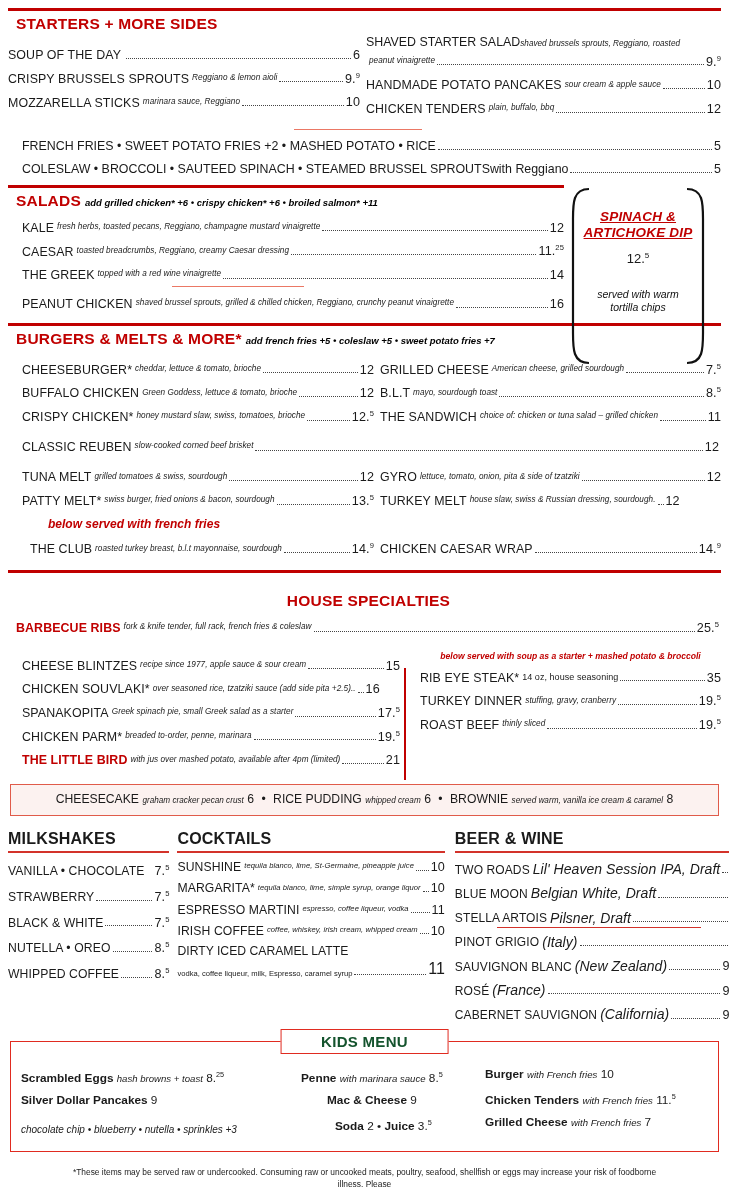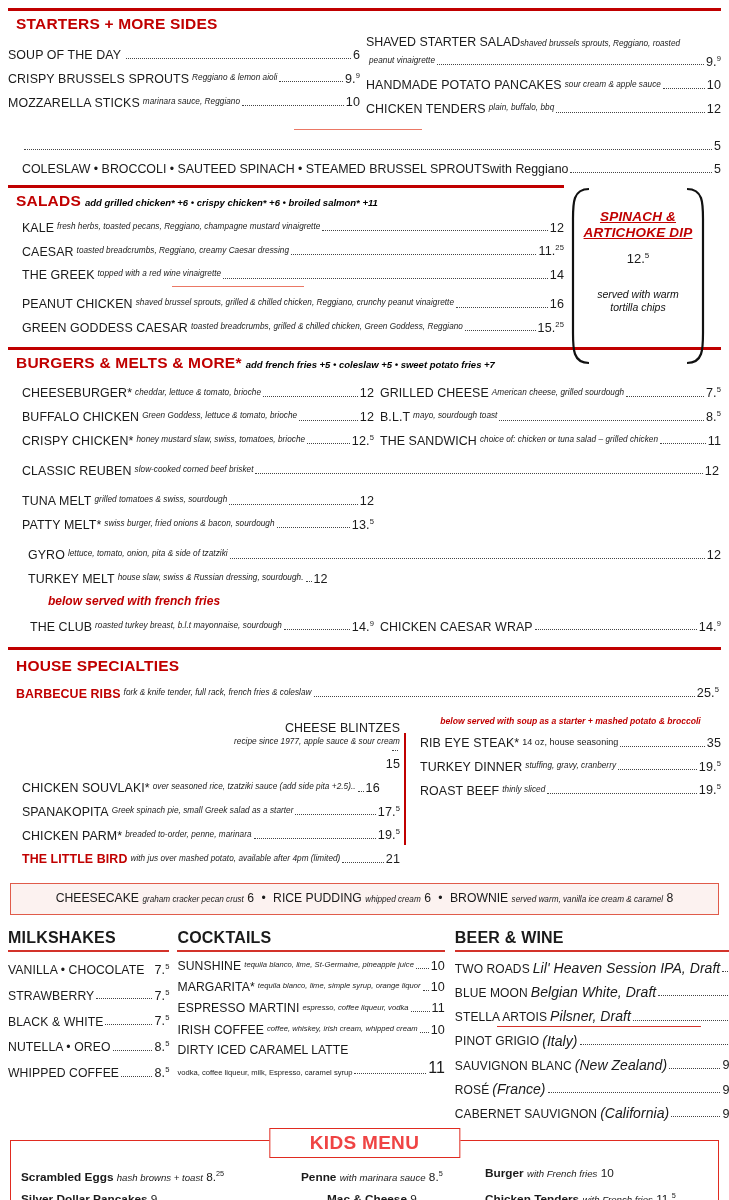--- a/index.html
+++ b/index.html
@@ -101,22 +101,22 @@
 
   .dirty-name { font-size:12.2px; margin:6.5px 0 2px 0;}
   .dirty-row { display:flex; align-items:flex-end; margin:2px 0 6px 0;}
   .dirty-row .de { font-size:7.6px; }
   .dirty-row .lead { flex:1; border-bottom:1.5px dotted #444; margin:0 2px 3.5px 2px;}
 
   
   .kids { position:relative; border:1.8px solid #E02B20; margin:12px 2px 0 2px; padding:18px 10px 10px 10px; }
   .kids-tab {
     position:absolute; top:-13px; left:50%; transform:translateX(-50%);
-    background:#fff; border:1.8px solid #E02B20; color:#ef4444; font-weight:bold;
-    font-size:19px; padding:3px 40px; letter-spacing:.3px;
+    background:#fff; border:1.8px solid #E02B20; color:#14532d; font-weight:bold;
+    font-size:15px; padding:3px 40px; letter-spacing:.3px;
   }
   .kids-cols { display:flex; }
   .kc { font-size:11.8px; line-height:15px; }
   .kc1 { width:280px; }
   .kc2 { width:180px; }
   .kc3 { flex:1; padding-left:4px;}
   .kc .li { margin:7px 0; }
   .kc .de { font-style:italic; font-size:9.6px; }
   .kc2 .li:nth-child(2) { padding-left:26px; }
   .kc2 .li:nth-child(3) { padding-left:34px; }
@@ -176,20 +176,21 @@
           <span class="de">plain, buffalo, bbq</span>
           <span class="lead"></span>
           <span class="pr"><span>12</span><sup></sup></span>
         </div>
       </div>
     </div>
 
     <div class="accent" style="width:128px; margin:6px 0 0 286px;"></div>
 
     <div class="fullrow">
+      <span class="nm">FRENCH FRIES • SWEET POTATO FRIES +2  • MASHED POTATO  • RICE</span>
       <span class="lead"></span>
       <span class="pr">5</span>
     </div>
     <div class="fullrow">
       <span class="nm">COLESLAW • BROCCOLI • SAUTEED SPINACH • STEAMED BRUSSEL SPROUTS</span>
       <span class="de">with Reggiano</span>
       <span class="lead"></span>
       <span class="pr">5</span>
     </div>
   </div>
@@ -219,26 +220,20 @@
         <span class="lead"></span>
         <span class="pr"><span>14</span><sup></sup></span>
       </div>
       <div class="accent" style="width:132px; margin:-3px 0 0 150px;"></div>
       <div class="row">
         <span class="nm">PEANUT CHICKEN</span>
         <span class="de">shaved brussel sprouts, grilled &amp; chilled chicken, Reggiano, crunchy peanut vinaigrette</span>
         <span class="lead"></span>
         <span class="pr"><span>16</span><sup></sup></span>
       </div>
-      <div class="row">
-        <span class="nm">GREEN GODDESS CAESAR</span>
-        <span class="de">toasted breadcrumbs, grilled &amp; chilled chicken, Green Goddess, Reggiano</span>
-        <span class="lead"></span>
-        <span class="pr"><span>15.</span><sup>25</sup></span>
-      </div>
     </div>
 
     <div class="dipbox">
       <div class="brk bl">
         <svg viewBox="0 0 26 178" preserveAspectRatio="none">
             <path d="M24 2 C8 2 8 16 8 32 L8 146 C8 162 8 176 24 176" fill="none" stroke="#111" stroke-width="2.2"></path>
           </svg>
       </div>
       <div class="brk br">
         <svg viewBox="0 0 26 178" preserveAspectRatio="none">
@@ -302,21 +297,21 @@
       </div>
     </div>
 
     <div class="row" style="padding-left:14px; padding-right:2px;">
       <span class="nm">CLASSIC REUBEN</span>
       <span class="de">slow-cooked corned beef brisket</span>
       <span class="lead"></span>
       <span class="pr"><span>12</span><sup></sup></span>
     </div>
 
-    <div class="cols" style="padding-left:14px;flex-direction:column;">
+    <div class="cols" style="padding-left:14px;">
       <div class="colL">
         <div class="row">
           <span class="nm">TUNA MELT</span>
           <span class="de">grilled tomatoes &amp; swiss, sourdough</span>
           <span class="lead"></span>
           <span class="pr"><span>12</span><sup></sup></span>
         </div>
         <div class="row">
           <span class="nm">PATTY MELT*</span>
           <span class="de">swiss burger, fried onions &amp; bacon, sourdough</span>
@@ -356,34 +351,34 @@
           <span class="nm">CHICKEN CAESAR WRAP</span>
           <span class="lead"></span>
           <span class="pr"><span>14.</span><sup>9</sup></span>
         </div>
       </div>
     </div>
   </div>
 
   <div id="house" style="margin-top:7px;">
     <div class="sec-rule"></div>
-    <div class="sec-head" style="margin-top:7px;">HOUSE SPECIALTIES</div>
+    <div class="sec-head" style="margin-top:19px;text-align:center;">HOUSE SPECIALTIES</div>
 
     <div class="row" style="padding-left:8px; padding-right:2px; margin-top:9px;">
       <span class="nm redbold">BARBECUE RIBS</span>
       <span class="de">fork &amp; knife tender, full rack, french fries &amp; coleslaw</span>
       <span class="lead"></span>
       <span class="pr"><span>25.</span><sup>5</sup></span>
     </div>
 
     <div class="hs-wrap">
       <div class="hs-div"></div>
       <div class="cols" style="padding-left:14px;">
         <div class="colL" style="width:378px;">
-          <div class="row" style="margin-top:14px;flex-direction:column;">
+          <div class="row" style="margin-top:14px;">
             <span class="nm">CHEESE BLINTZES</span>
             <span class="de">recipe since 1977, apple sauce &amp; sour cream</span>
             <span class="lead"></span>
             <span class="pr"><span>15</span><sup></sup></span>
           </div>
           <div class="row">
             <span class="nm">CHICKEN SOUVLAKI*</span>
             <span class="de">over seasoned rice, tzatziki sauce (add side pita +2.5)..</span>
             <span class="lead" style="max-width:3px;"></span>
             <span class="pr"><span>16</span><sup></sup></span>

